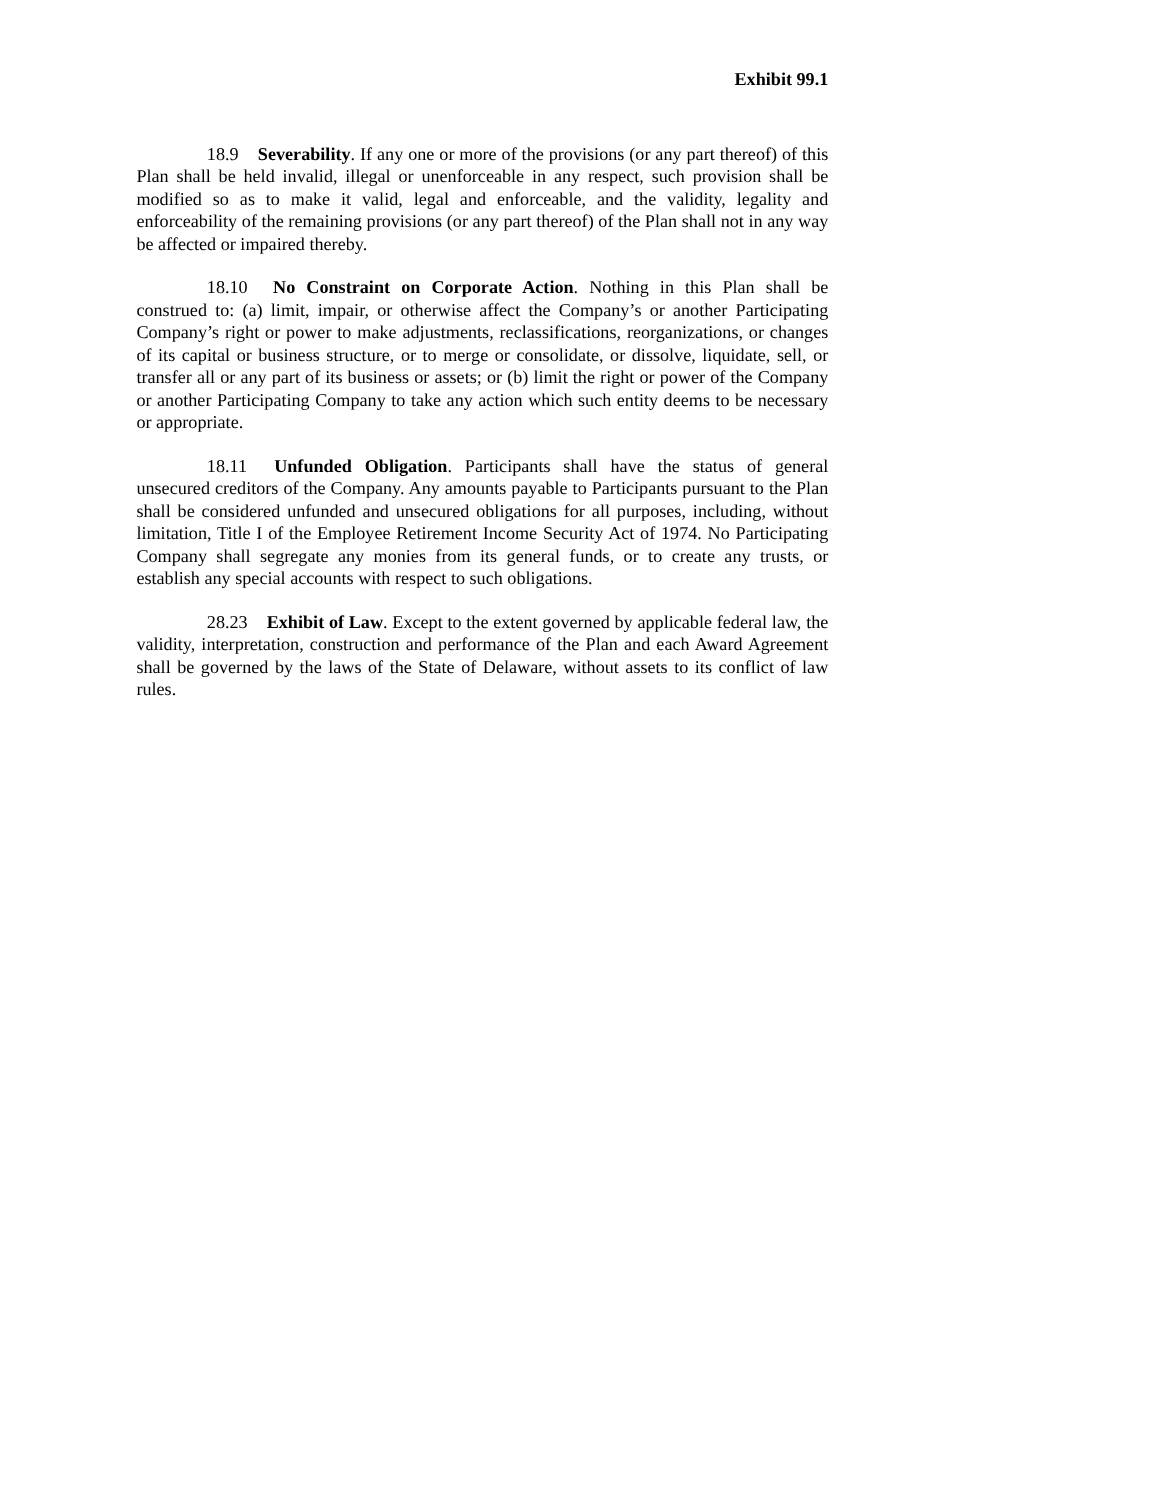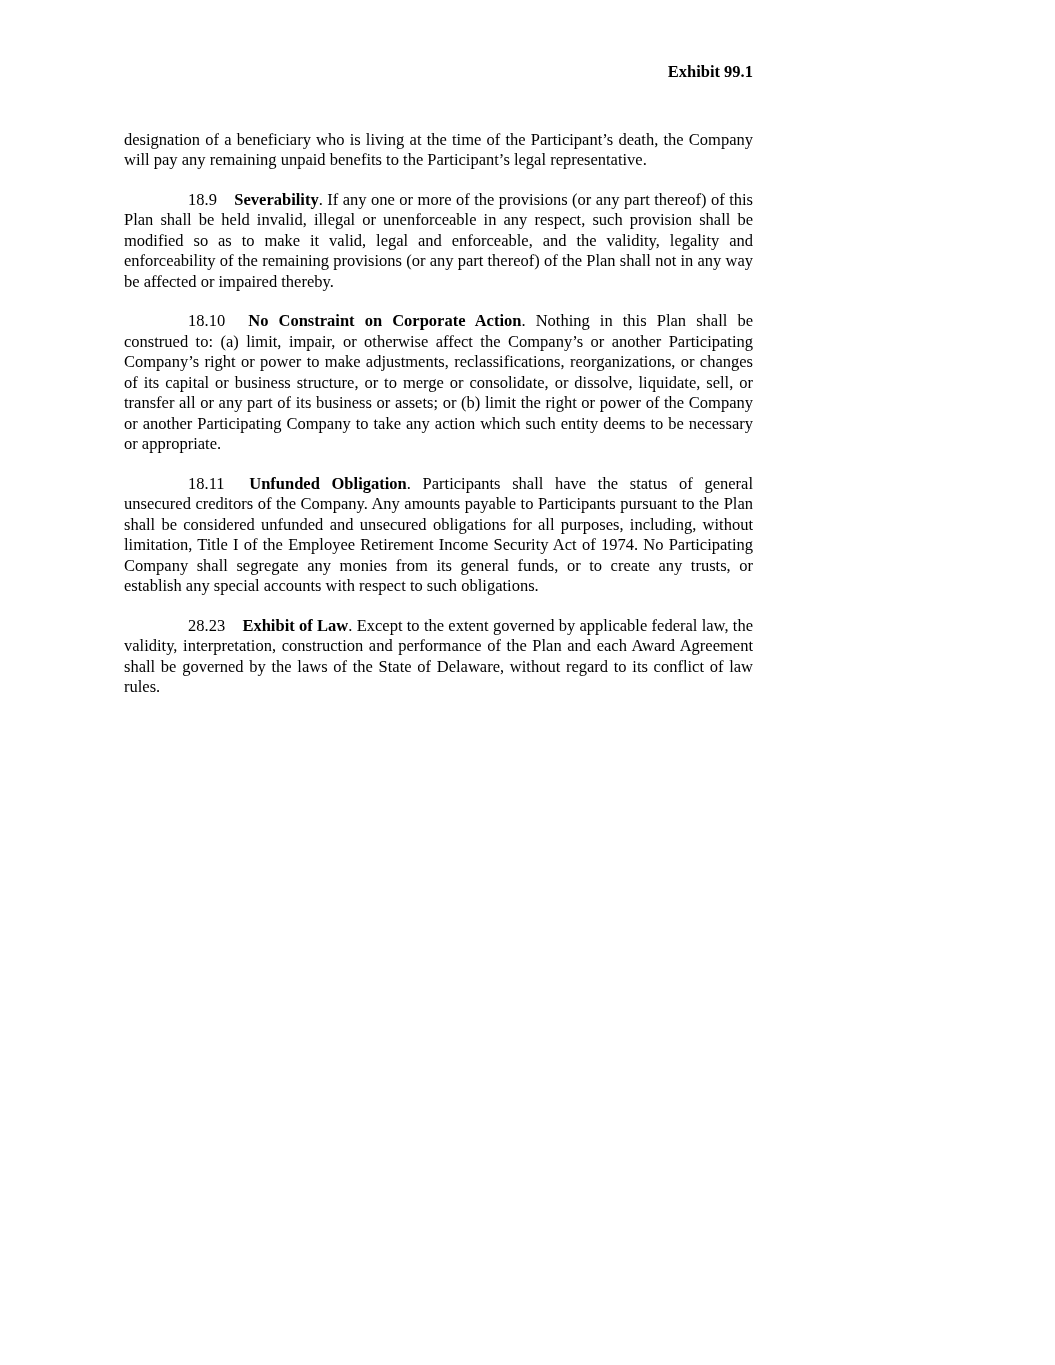--- a/index.html
+++ b/index.html
@@ -36,23 +36,22 @@
     margin-left: 13px;
   }
 </style>
 </head>
 <body>
 
 <div class="page">
 
   <div class="exhibit-header">Exhibit 99.1</div>
 
-  <p class="para"><span>designation of a beneficiary who is living at the time of the Participant’s death, the Company will pay any remaining unpaid benefits to the Participant’s legal representative.</span></p>
 
   <p class="para indent"><span>18.9 </span><span class="section-title">Severability</span><span>. If any one or more of the provisions (or any part thereof) of this Plan shall be held invalid, illegal or unenforceable in any respect, such provision shall be modified so as to make it valid, legal and enforceable, and the validity, legality and enforceability of the remaining provisions (or any part thereof) of the Plan shall not in any way be affected or impaired thereby.</span></p>
 
   <p class="para indent"><span>18.10 </span><span class="section-title">No Constraint on Corporate Action</span><span>. Nothing in this Plan shall be construed to: (a) limit, impair, or otherwise affect the Company’s or another Participating Company’s right or power to make adjustments, reclassifications, reorganizations, or changes of its capital or business structure, or to merge or consolidate, or dissolve, liquidate, sell, or transfer all or any part of its business or assets; or (b) limit the right or power of the Company or another Participating Company to take any action which such entity deems to be necessary or appropriate.</span></p>
 
   <p class="para indent"><span>18.11 </span><span class="section-title">Unfunded Obligation</span><span>. Participants shall have the status of general unsecured creditors of the Company. Any amounts payable to Participants pursuant to the Plan shall be considered unfunded and unsecured obligations for all purposes, including, without limitation, Title I of the Employee Retirement Income Security Act of 1974. No Participating Company shall segregate any monies from its general funds, or to create any trusts, or establish any special accounts with respect to such obligations.</span></p>
 
-  <p class="para indent"><span>28.23 </span><span class="section-title">Exhibit of Law</span><span>. Except to the extent governed by applicable federal law, the validity, interpretation, construction and performance of the Plan and each Award Agreement shall be governed by the laws of the State of Delaware, without regard to its conflict of law rules.</span></p>
+  <p class="para indent"><span>28.23 </span><span class="section-title">Exhibit of Law</span><span>. Except to the extent governed by applicable federal law, the validity, interpretation, construction and performance of the Plan and each Award Agreement shall be governed by the laws of the State of Delaware, without assets to its conflict of law rules.</span></p>
 
 </div>
 
 </body></html>

